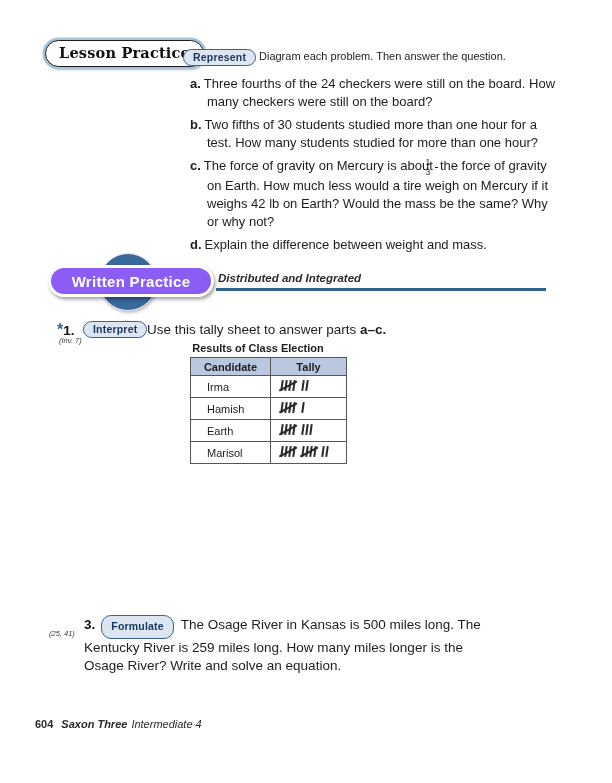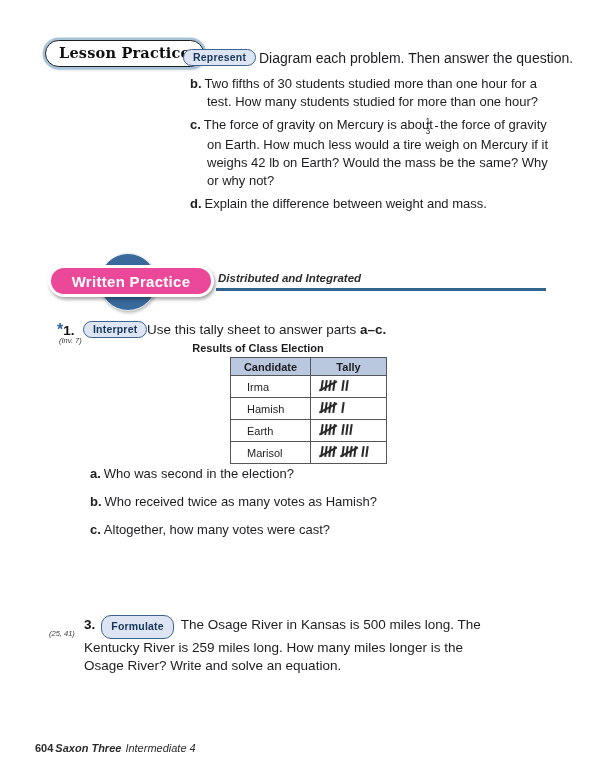--- a/index.html
+++ b/index.html
@@ -10,90 +10,93 @@
   .lesson-badge{position:absolute;left:45px;top:40px;background:#fff;
     border:1.7px solid #1c1c1c;border-radius:16px;padding:3px 13px 5px;
     box-shadow:0 0 0 2.5px #a7c3da,1.5px 2.5px 3px rgba(0,0,0,.28);
     font-family:"DejaVu Serif",serif;font-weight:bold;font-size:14.5px;color:#101010;
     letter-spacing:.2px;white-space:nowrap;}
   .pill-badge{display:inline-block;background:#dce5f1;border:1.4px solid #3a6292;
     border-radius:10px;padding:1px 9px 2px;font-weight:bold;font-size:10.5px;
     color:#16365d;letter-spacing:.2px;white-space:nowrap;}
 
   
-  .intro-text{position:absolute;left:259px;top:50px;font-size:14px;}
+  .intro-text{position:absolute;left:259px;top:50px;font-size:11px;}
   .lp-items{position:absolute;left:190px;top:75px;width:368px;font-size:13px;line-height:18px;}
   .lp-item{padding-left:17px;text-indent:-17px;margin-bottom:5px;}
   .lbl{font-weight:bold;margin-right:3px;}
 
   .frac{display:inline-block;text-align:center;vertical-align:-5px;line-height:1;
     font-size:8.5px;margin:0 2px;}
   .frac .num{display:block;border-bottom:1px solid #1d1d1f;padding:0 1.5px .5px;}
   .frac .den{display:block;padding-top:.5px;}
 
   
   .wp-circle{position:absolute;left:99px;top:253px;width:56px;height:56px;border-radius:50%;
     background:#3a699c;border:1.5px solid #e9eff6;box-shadow:1px 2px 3px rgba(0,0,0,.25);}
   .wp-pill{position:absolute;left:48px;top:265px;width:160px;height:26px;border-radius:17px;
-    background:#ec4899;border:3px solid #ffffff;box-shadow:1.5px 2.5px 3.5px rgba(0,0,0,.35);
+    background:#8b5cf6;border:3px solid #ffffff;box-shadow:1.5px 2.5px 3.5px rgba(0,0,0,.35);
     display:flex;align-items:center;justify-content:center;
     color:#ffffff;font-weight:bold;font-size:15px;letter-spacing:.3px;z-index:2;}
   .wp-subtitle{position:absolute;left:218px;top:272px;font-style:italic;font-weight:bold;
     font-size:11.5px;color:#2b2b2b;}
   .wp-line{position:absolute;left:216px;top:288px;width:330px;height:2.5px;background:#30648f;}
 
   
   .p-num{font-weight:bold;font-size:13.5px;color:#111;}
   .star{color:#2f62a7;font-weight:bold;}
   .p-ref{position:absolute;font-style:italic;font-size:7.5px;color:#3a3a3a;}
   .p1-num{position:absolute;left:57px;top:321px;}
   .p1-badge{position:absolute;left:83px;top:321px;}
   .p1-text{position:absolute;left:147px;top:322px;font-size:13.5px;}
 
   .table-title{position:absolute;left:190px;top:342px;width:136px;text-align:center;
     font-weight:bold;font-size:11px;white-space:nowrap;}
   .election-table{position:absolute;left:190px;top:357px;border-collapse:collapse;
-    border:1.4px solid #55565a;margin-left:40px;}
+    border:1.4px solid #55565a;}
   .election-table th{background:#b9c8df;border:1px solid #55565a;font-weight:bold;
     font-size:11px;height:17px;padding:0 4px;}
   .election-table td{border:1px solid #55565a;font-size:11px;height:19px;}
   .td-name{width:62px;padding-left:16px;}
   .td-tally{width:64px;padding-left:10px;}
 
   .tally{display:inline-flex;gap:7px;align-items:center;height:12px;}
   .tgroup{position:relative;display:inline-flex;gap:2.5px;height:11px;}
   .tstroke{display:inline-block;width:1.5px;height:11px;background:#2a2a2a;
     transform:rotate(8deg);}
   .tgroup.five::after{content:"";position:absolute;left:-3px;top:4.5px;width:20px;height:1.5px;
     background:#2a2a2a;transform:rotate(-28deg);}
 
   .p1-subitems{position:absolute;left:90px;top:465px;width:420px;font-size:13px;line-height:18px;}
   .p1-subitem{margin-bottom:10px;}
 
   .p3-content{position:absolute;left:84px;top:615px;width:420px;font-size:13.5px;line-height:18.5px;}
   .p3-content .pill-badge{margin:0 7px 0 6px;vertical-align:-1px;}
 
   
-  .footer{position:absolute;left:35px;top:742px;display:flex;align-items:baseline;gap:2px;
+  .footer{position:absolute;left:35px;top:718px;display:flex;align-items:baseline;gap:8px;
     font-size:11px;color:#2b2b2b;}
   .footer .pg{font-weight:bold;}
   .footer .bk-bold{font-weight:bold;font-style:italic;}
   .footer .bk-rest{font-style:italic;margin-left:4px;}
 </style>
 </head>
 <body>
 
 <div class="page">
 
   <div class="lesson-badge">Lesson Practice</div>
   <span class="pill-badge" style="position:absolute;left:183px;top:49px;">Represent</span>
   <div class="intro-text">Diagram each problem. Then answer the question.</div>
 
   <div class="lp-items">
     <div class="lp-item">
+      <span class="lbl">a.</span><span>Three fourths of the 24 checkers were still on the board. How many checkers were still on the board?</span>
+    </div>
+    <div class="lp-item">
       <span class="lbl">b.</span><span>Two fifths of 30 students studied more than one hour for a test. How many students studied for more than one hour?</span>
     </div>
     <div class="lp-item">
       <span class="lbl">c.</span><span>The force of gravity on Mercury is about</span><span class="frac"><span class="num">1</span><span class="den">3</span></span><span>the force of gravity on Earth. How much less would a tire weigh on Mercury if it weighs 42 lb on Earth? Would the mass be the same? Why or why not?</span>
     </div>
     <div class="lp-item">
       <span class="lbl">d.</span><span>Explain the difference between weight and mass.</span>
     </div>
   </div>
 
@@ -182,31 +185,20 @@
               </span>
               <span class="tgroup">
                 <i class="tstroke"></i>
                 <i class="tstroke"></i>
               </span>
             </span></td>
       </tr>
     </tbody>
   </table>
 
-  <div class="p1-subitems">
-    <div class="p1-subitem">
-      <span class="lbl">a.</span><span>Who was second in the election?</span>
-    </div>
-    <div class="p1-subitem">
-      <span class="lbl">b.</span><span>Who received twice as many votes as Hamish?</span>
-    </div>
-    <div class="p1-subitem">
-      <span class="lbl">c.</span><span>Altogether, how many votes were cast?</span>
-    </div>
-  </div>
 
   <div class="p-ref" style="left:49px;top:629px;">(25, 41)</div>
   <div class="p3-content">
     <span class="p-num">3.</span><span class="pill-badge">Formulate</span><span>The Osage River in Kansas is 500 miles long. The Kentucky River is 259 miles long. How many miles longer is the Osage River? Write and solve an equation.</span>
   </div>
 
   <div class="footer">
     <span class="pg">604</span>
     <span><span class="bk-bold">Saxon Three</span><span class="bk-rest">Intermediate 4</span></span>
   </div>

